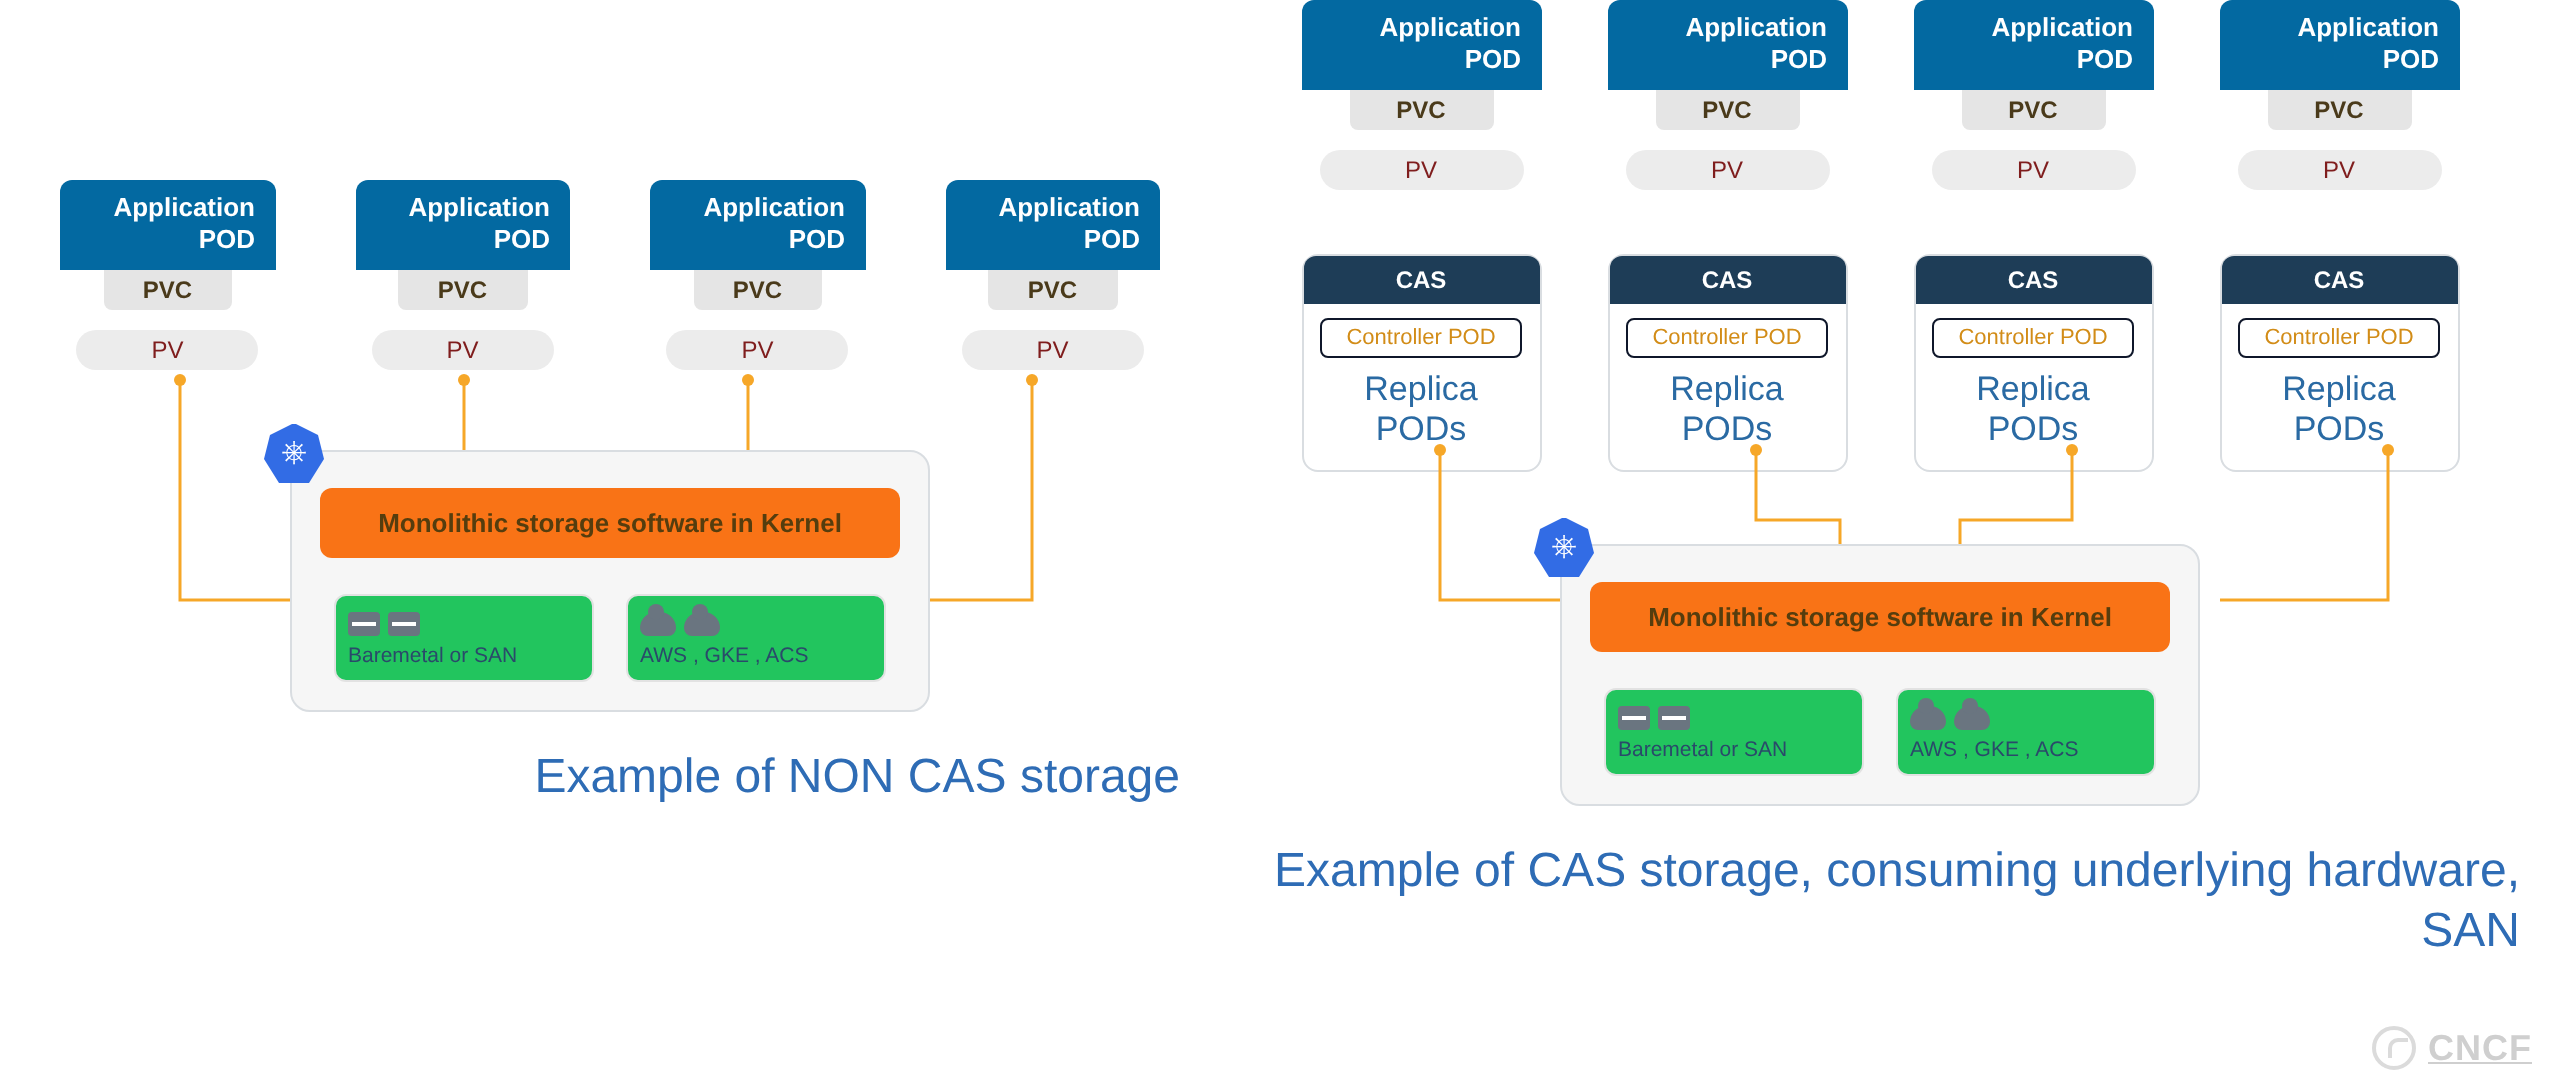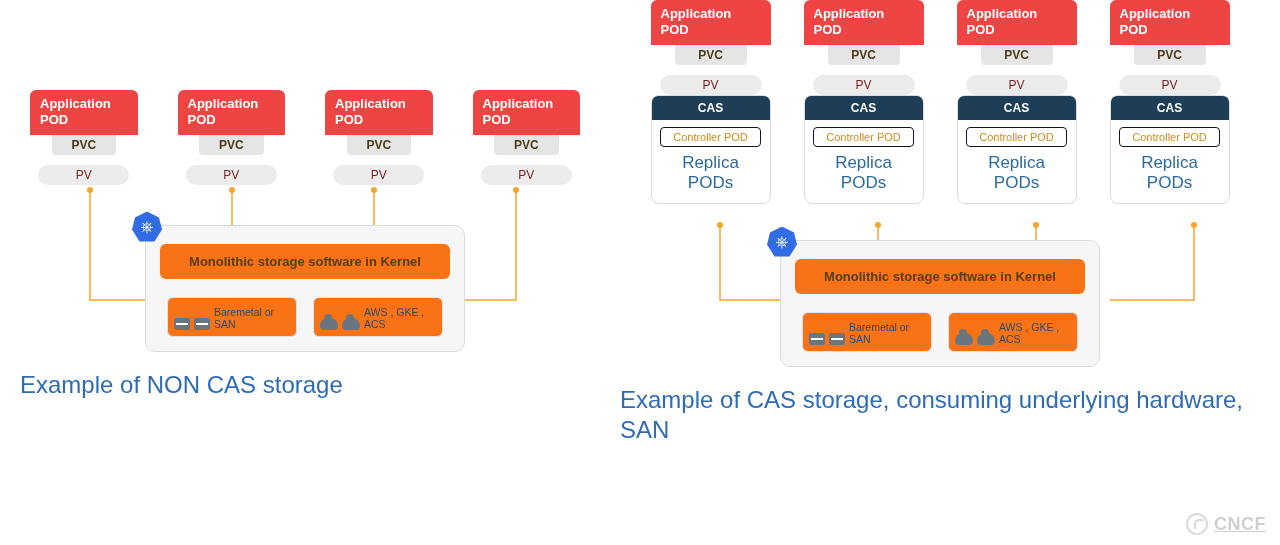--- a/index.html
+++ b/index.html
@@ -22,25 +22,25 @@
     gap: 40px;
     padding: 0 10px;
   }
   .pod-col {
     display: flex;
     flex-direction: column;
     align-items: center;
     width: 120px;
   }
   .app-pod {
-    background: #ef4444;
+    background: #0369a1;
     color: #fff;
     font-size: 13px;
     font-weight: 600;
-    text-align: left;
+    text-align: right;
     padding: 6px 10px;
     border-radius: 6px 6px 0 0;
     width: 100%;
     line-height: 1.25;
   }
   .pvc {
     background: #e5e5e5;
     color: #4a3a1a;
     font-size: 12px;
     font-weight: 700;
@@ -53,21 +53,21 @@
     background: #ececec;
     color: #7f1d1d;
     font-size: 12px;
     padding: 3px 0;
     border-radius: 10px;
     width: 85%;
     text-align: center;
     margin-top: 10px;
   }
   .cas-box {
-    margin-top: 0;
+    margin-top: 32px;
     width: 100%;
     border: 1px solid #d9dde1;
     border-radius: 8px;
     background: #fff;
     display: flex;
     flex-direction: column;
     align-items: center;
     padding-bottom: 8px;
   }
   .cas-header {
@@ -119,28 +119,28 @@
     border-radius: 6px;
     text-align: center;
     width: 100%;
   }
   .infra-row {
     display: flex;
     gap: 16px;
     margin-top: 18px;
   }
   .infra-card {
-    background: #f97316;
+    background: #22c55e;
     border: 1px solid #e2e2e2;
     border-radius: 6px;
     width: 130px;
     padding: 8px 6px 6px;
     display: flex;
-    flex-direction: row;
-    align-items: flex-end;
+    flex-direction: column;
+    align-items: flex-start;
     gap: 4px;
   }
   .infra-icons { display: flex; gap: 4px; }
   .server-icon {
     width: 16px; height: 12px; background: #6a7580; border-radius: 2px;
     position: relative;
   }
   .server-icon::after {
     content:""; position:absolute; top:5px; left:2px; width:12px; height:2px; background:#fff;
   }
@@ -163,21 +163,21 @@
     display: flex;
     align-items: center;
     justify-content: center;
     color: #fff;
     font-size: 16px;
     clip-path: polygon(50% 0, 90% 20%, 100% 60%, 75% 100%, 25% 100%, 0 60%, 10% 20%);
   }
   .caption {
     font-size: 24px;
     color: #2e6cb5;
-    text-align: left;
+    text-align: right;
     margin-top: 18px;
     line-height: 1.25;
   }
   svg.connectors { position: absolute; top: 0; left: 0; pointer-events: none; }
   .watermark {
     position: absolute;
     right: 14px; bottom: 10px;
     color: #bbb;
     font-size: 18px;
     font-weight: 600;

